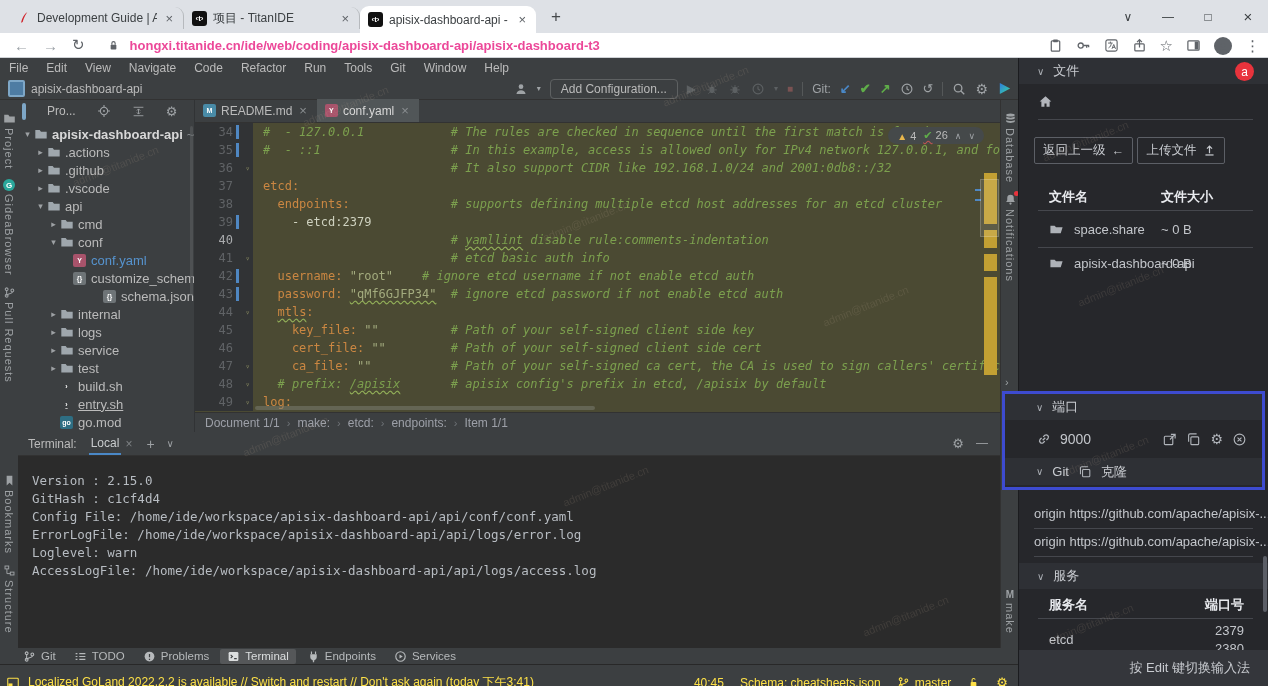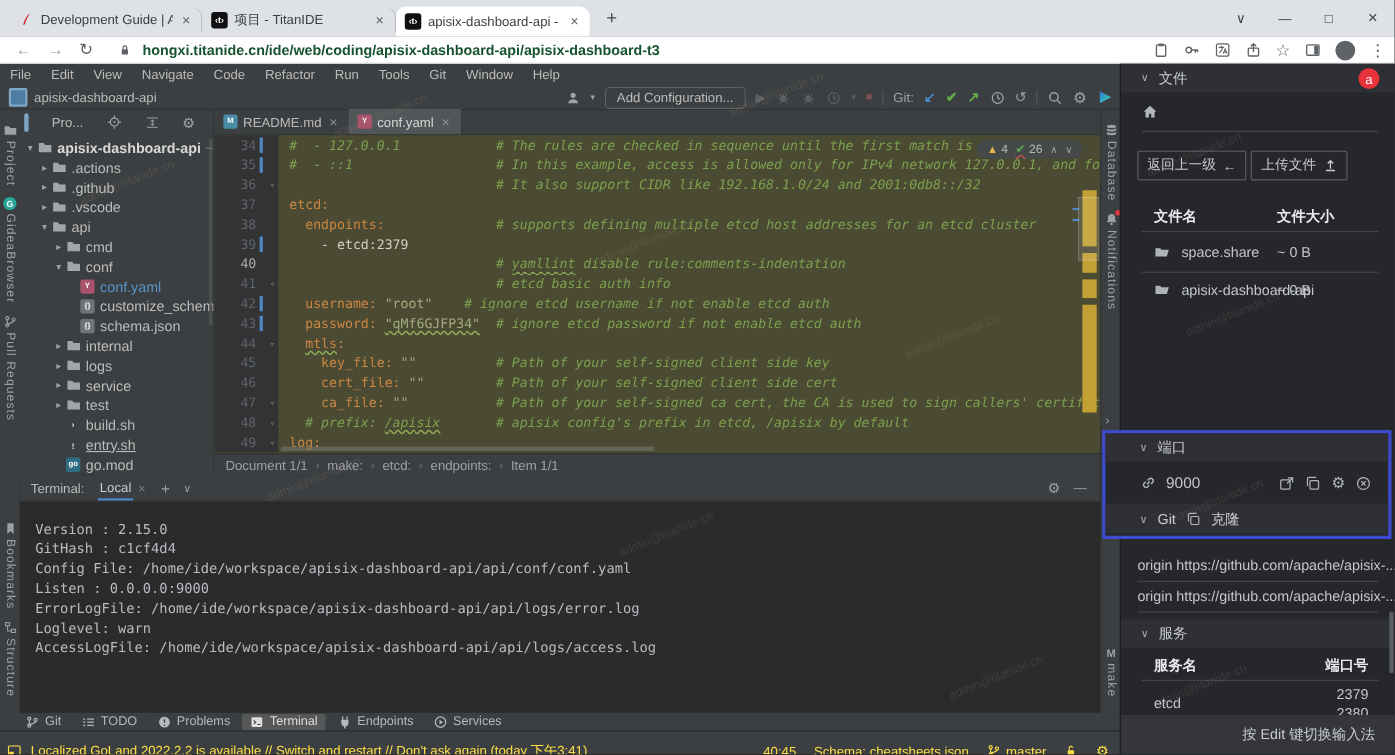--- a/index.html
+++ b/index.html
@@ -18,21 +18,21 @@
   .fav{width:15px;height:15px;flex:none;display:flex;align-items:center;justify-content:center}
   .fav.titan{background:#111;color:#fff;border-radius:3px;font-size:8px;font-weight:bold}
   .newtab{width:24px;height:24px;margin:0 0 4px 8px;font-size:17px;color:#45484b;display:flex;
           align-items:center;justify-content:center}
   .winctl{position:absolute;top:0;right:0;height:33px;display:flex;align-items:center;gap:0}
   .winctl span{width:40px;text-align:center;color:#3c4043;font-size:12px}
   .caddr{position:absolute;left:0;top:33px;width:100%;height:25px;background:#fff;
          border-bottom:1px solid #cfd2d6;display:flex;align-items:center;box-sizing:border-box}
   .navic{color:#5f6368;font-size:15px;margin-left:14px}
   .navic.dim{color:#9aa0a6}
-  .urltxt{margin-left:10px;font-size:13px;color:#14532d;font-weight:600}
+  .urltxt{margin-left:10px;font-size:13px;color:#ec4899;font-weight:600}
   .addr-right{position:absolute;right:8px;top:0;height:25px;display:flex;align-items:center;gap:13px;color:#5f6368}
   .avatarc{width:18px;height:18px;border-radius:50%;background:#5f6368;display:flex;align-items:flex-end;justify-content:center;overflow:hidden}
   
   .menubar{position:absolute;left:0;top:58px;width:1018px;height:20px;display:flex;align-items:center;
            gap:0;color:#bbbbbb;font-size:12px}
   .menubar span{padding:0 9px}
   .toolbar{position:absolute;left:0;top:78px;width:1018px;height:22px;border-bottom:1px solid #323232;
            display:flex;align-items:center;color:#bbbbbb;font-size:12px;box-sizing:border-box}
   .proj-ic{width:13px;height:13px;background:#4e7ca3;border:2px solid #7ea7c7;border-radius:2px;margin:0 6px 0 8px}
   .tb-right{position:absolute;right:6px;top:0;height:21px;display:flex;align-items:center;gap:9px;color:#9fa3a6}
@@ -453,21 +453,21 @@
           </span>
           <span class="tname sel">conf.yaml</span>
         </div>
         <div class="trow" style="padding-left: 43px;">
           <span class="tchev"></span>
           <span class="tico">
             <span class="fic json">{}</span>
           </span>
           <span class="tname">customize_schema</span>
         </div>
-        <div class="trow" style="padding-left: 43px;">
+        <div class="trow" style="padding-left: 43px; justify-content: flex-end;">
           <span class="tchev"></span>
           <span class="tico">
             <span class="fic json">{}</span>
           </span>
           <span class="tname">schema.json</span>
         </div>
         <div class="trow" style="padding-left: 30px;">
           <span class="tchev">▸</span>
           <span class="tico">
             <svg width="14" height="14" viewBox="0 0 16 16">
@@ -632,21 +632,20 @@
       <span class="term-chev">∨</span>
       <div class="term-right">
         <span style="font-size:13px">⚙</span>
         <span>—</span>
       </div>
     </div>
     <div class="term-body" id="termbody">
         <div>Version : 2.15.0</div>
         <div>GitHash : c1cf4d4</div>
         <div>Config File: /home/ide/workspace/apisix-dashboard-api/api/conf/conf.yaml</div>
-        <div>Listen  : 0.0.0.0:9000</div>
         <div>ErrorLogFile: /home/ide/workspace/apisix-dashboard-api/api/logs/error.log</div>
         <div>Loglevel: warn</div>
         <div>AccessLogFile: /home/ide/workspace/apisix-dashboard-api/api/logs/access.log</div>
       </div>
   </div>
 
   <div class="btmbar" id="btmbar">
       <div class="bitem">
         <span>
           <svg width="13" height="13" viewBox="0 0 16 16">

